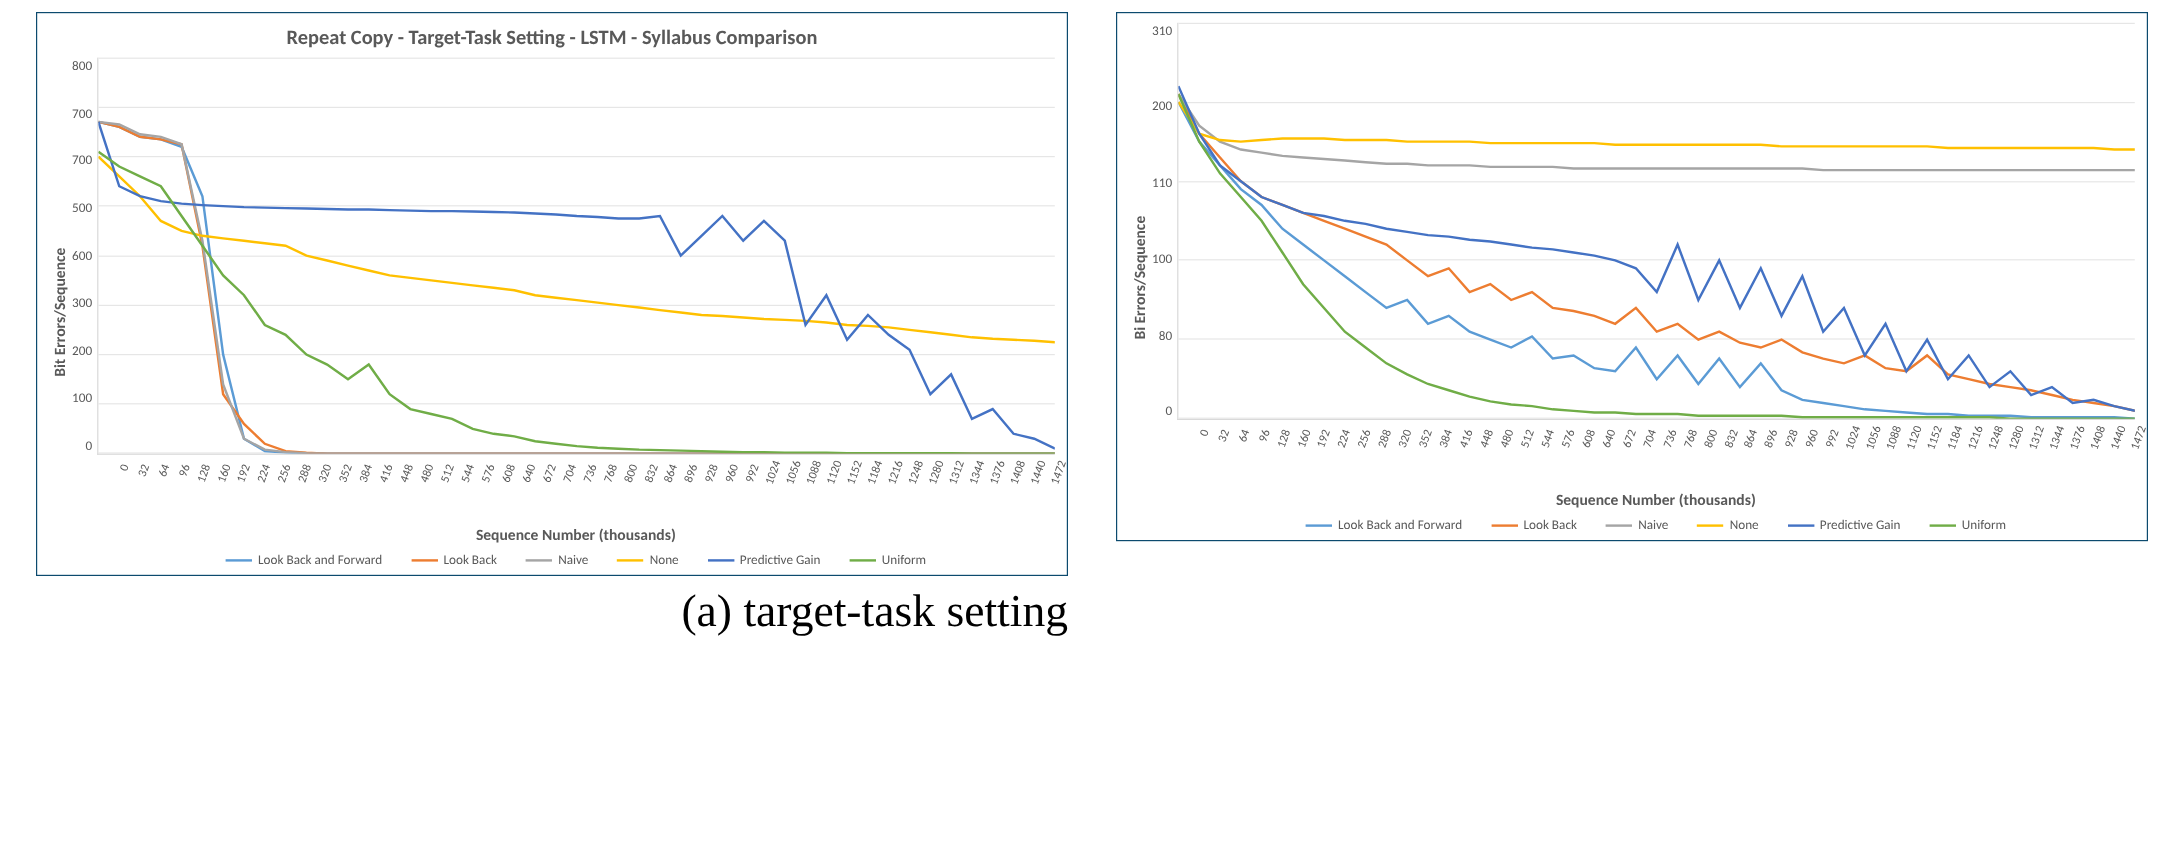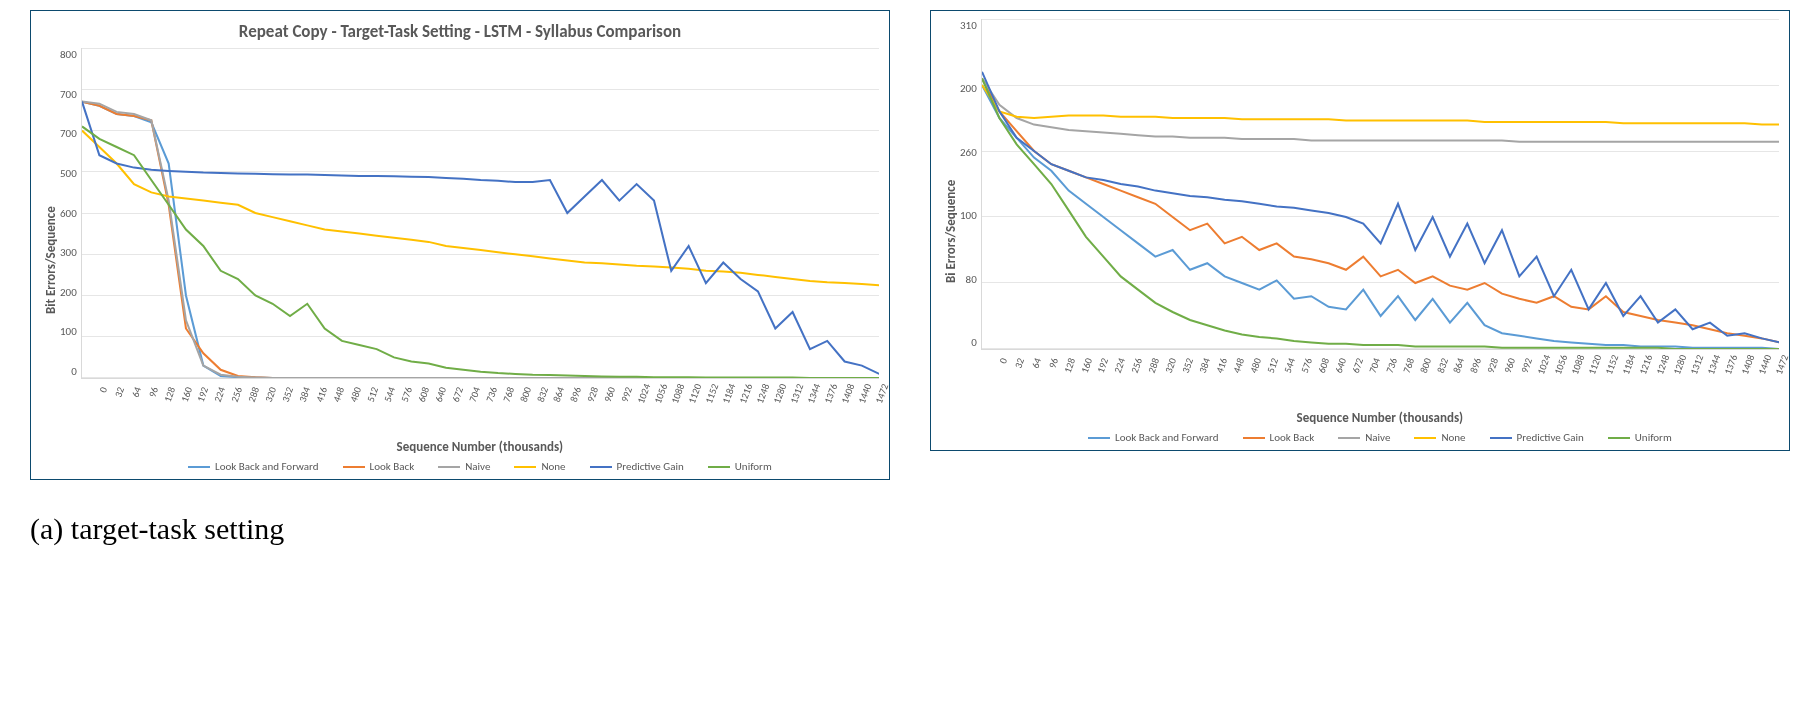--- a/index.html
+++ b/index.html
@@ -15,21 +15,21 @@
   .plot{position:relative;height:330px;border-left:1px solid #d9d9d9;border-bottom:1px solid #d9d9d9;}
   .gridlines{position:absolute;inset:0;display:flex;flex-direction:column;justify-content:space-between;pointer-events:none;}
   .gridlines div{border-top:1px solid #e6e6e6;height:0;}
   svg.lines{position:absolute;inset:0;width:100%;height:100%;}
   .xaxis{display:flex;font-family:Calibri,Arial,sans-serif;font-size:10px;color:#595959;height:58px;align-items:flex-start;}
   .xaxis span{display:inline-block;transform:rotate(-70deg);transform-origin:top right;white-space:nowrap;text-align:right;position:relative;top:6px;}
   .xlabel{font-family:Calibri,Arial,sans-serif;font-size:13px;font-weight:bold;color:#595959;text-align:center;margin-top:2px;}
   .legend{display:flex;justify-content:center;gap:24px;margin-top:6px;font-family:Calibri,Arial,sans-serif;font-size:11px;color:#595959;flex-wrap:wrap;}
   .legend-item{display:flex;align-items:center;gap:5px;}
   .swatch{width:22px;height:0;border-top:2.5px solid;}
-  .subcap{font-size:30px;text-align:left;margin-top:32px;}
+  .subcap{font-size:38px;text-align:right;margin-top:8px;}
   .figcap{font-size:34px;text-align:center;margin-top:30px;}
 </style>
 </head>
 <body>
 <div class="page">
 
   <div class="row">
     <div class="panel">
       <div class="chart-box">
         <div class="chart-title">Repeat Copy - Target-Task Setting - LSTM - Syllabus Comparison</div>
@@ -150,21 +150,21 @@
       <div class="subcap">(a) target-task setting</div>
     </div>
 
     <div class="panel">
       <div class="chart-box">
         <div class="chart-body">
           <div class="ylabel">Bi Errors/Sequence</div>
           <div class="yaxis" id="yaxis-b">
               <span>310</span>
               <span>200</span>
-              <span>260</span>
+              <span>110</span>
               <span>100</span>
               <span>80</span>
               <span>0</span>
             </div>
           <div class="plot-wrap">
             <div class="plot">
               <div class="gridlines" id="grid-b">
                   <div></div>
                   <div></div>
                   <div></div>

